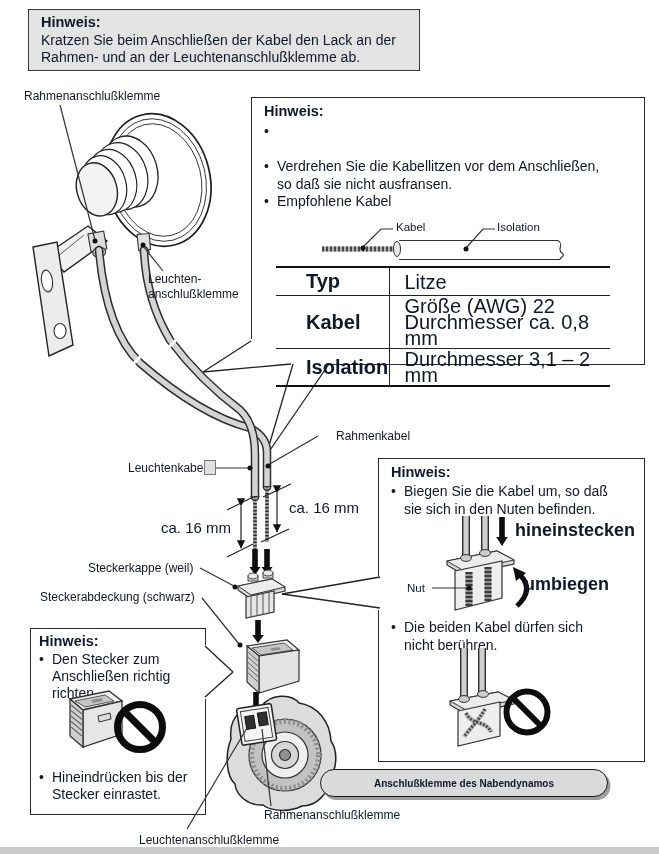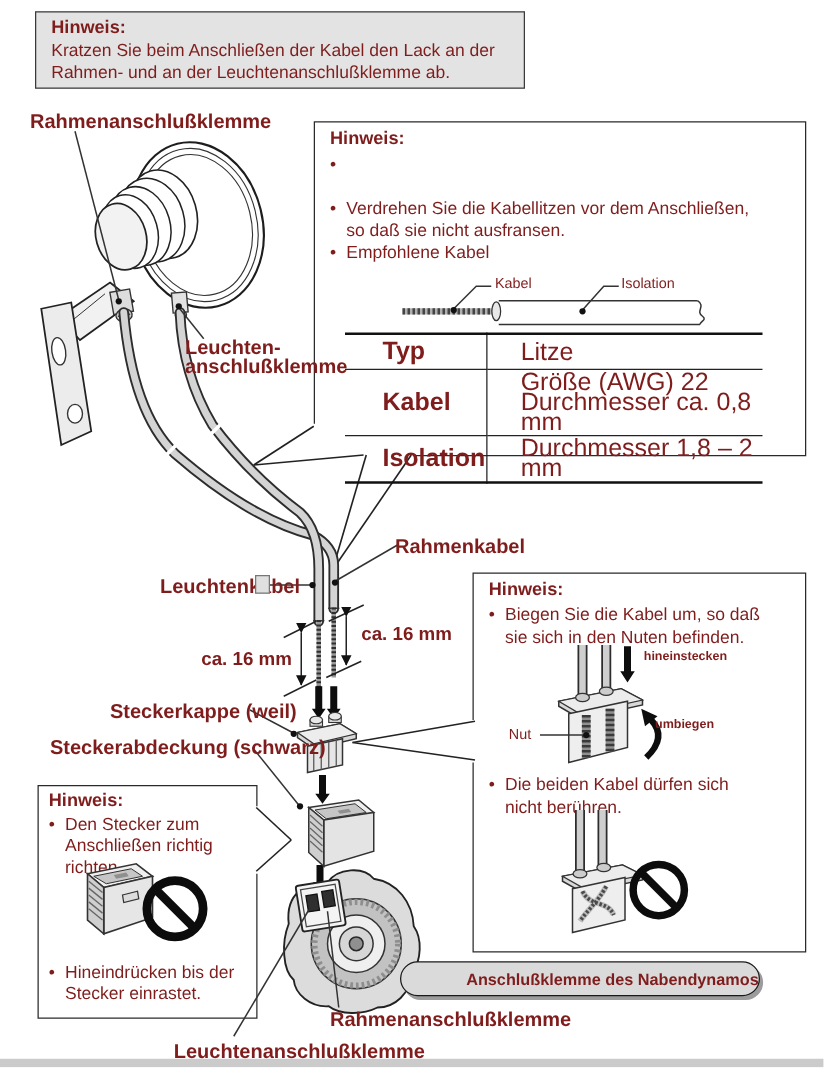--- a/index.html
+++ b/index.html
@@ -1,38 +1,38 @@
 <!DOCTYPE html>
 <html><head>
 <meta charset="utf-8">
 <style>
   html,body{margin:0;padding:0;background:#fff;}
   .page{position:relative;width:659px;height:854px;background:#fff;overflow:hidden;
-        font-family:"Liberation Sans", sans-serif;color:#7f1d1d;}
+        font-family:"Liberation Sans", sans-serif;color:#0f172a;}
   .art{position:absolute;left:0;top:0;z-index:2;pointer-events:none;}
   .note{position:absolute;background:#fff;border:1.4px solid #2a2a2a;z-index:1;box-sizing:border-box;}
   .note.gray{background:#e3e3e3;border-color:#3a3a3a;}
   .ntitle{position:absolute;font-weight:bold;font-size:14.5px;white-space:nowrap;}
   .bullet{position:absolute;display:flex;font-size:14px;line-height:17.5px;}
   .bm{width:13px;flex:none;}
   .bt{white-space:pre-line;}
-  .label{position:absolute;font-size:16px;white-space:nowrap;z-index:4;font-weight:bold;}
+  .label{position:absolute;font-size:12px;white-space:nowrap;z-index:4;}
   .label.pre{white-space:pre-line;line-height:14.5px;}
-  .dim{position:absolute;font-size:15px;font-weight:bold;white-space:nowrap;z-index:4;}
-  .boldlab{position:absolute;font-size:10px;font-weight:bold;white-space:nowrap;z-index:4;}
+  .dim{position:absolute;font-size:15px;font-weight:normal;white-space:nowrap;z-index:4;}
+  .boldlab{position:absolute;font-size:18px;font-weight:bold;white-space:nowrap;z-index:4;}
   .smalllab{position:absolute;font-size:11.5px;white-space:nowrap;z-index:4;}
   .badge{position:absolute;left:320px;top:769px;width:288px;height:28px;background:#dadada;
          border:1.6px solid #1a1a1a;border-radius:15px;box-shadow:2.5px 3px 0 0 #9c9c9c;
-         z-index:4;text-align:right;line-height:28px;font-weight:bold;font-size:13px;box-sizing:border-box;}
+         z-index:4;text-align:center;line-height:28px;font-weight:bold;font-size:10px;box-sizing:border-box;}
   .ctable{position:absolute;left:276px;top:266px;width:334px;border-collapse:collapse;z-index:4;
           font-size:20px;border-top:2.5px solid #111;border-bottom:2.5px solid #111;}
   .ctable td{border-bottom:1.2px solid #222;padding:2px 0 2px 0;vertical-align:middle;}
   .ctable tr:last-child td{border-bottom:none;}
   .ctable td.k{width:113px;font-weight:bold;border-right:1.2px solid #222;padding-left:30px;box-sizing:border-box;}
-  .ctable td.v{padding-left:27px;white-space:pre-line;line-height:16px;}
+  .ctable td.v{padding-left:15px;white-space:pre-line;line-height:16px;}
   .reficon{position:absolute;left:204px;top:460px;width:10px;height:13px;background:#e0e0e0;
            border:1px solid #777;z-index:4;}
   .botbar{position:absolute;left:0;top:847px;width:659px;height:7px;background:#cbcbcb;z-index:5;}
 </style>
 </head>
 <body>
 
 <div class="page">
 
   <div class="note gray" style="left:28px;top:9px;width:392px;height:62px;">
@@ -309,21 +309,21 @@
       <circle cx="240" cy="645" r="2.5"></circle>
       <circle cx="363" cy="248" r="2.5"></circle>
       <circle cx="466" cy="249" r="2.5"></circle>
       <circle cx="469" cy="588" r="2.5"></circle>
     </g>
   </svg>
 
   <div class="label" style="left:24px;top:89px;">Rahmenanschlußklemme</div>
   <div class="label pre" style="left:148px;top:272px;">Leuchten-
 anschlußklemme</div>
-  <div class="label" style="left:316px;top:429px;text-align:center;">Rahmenkabel</div>
+  <div class="label" style="left:336px;top:429px;text-align:center;">Rahmenkabel</div>
   <div class="label" style="left:128px;top:461px;">Leuchtenkabel</div>
   <div class="reficon"></div>
   <div class="dim" style="left:161px;top:519px;">ca. 16 mm</div>
   <div class="dim" style="left:289px;top:499px;">ca. 16 mm</div>
   <div class="label" style="left:88px;top:561px;">Steckerkappe (weil)</div>
   <div class="label" style="left:40px;top:590px;">Steckerabdeckung (schwarz)</div>
   <div class="smalllab" style="left:396px;top:221px;">Kabel</div>
   <div class="smalllab" style="left:497px;top:221px;">Isolation</div>
   <div class="boldlab" style="left:515px;top:520px;">hineinstecken</div>
   <div class="boldlab" style="left:524px;top:574px;">umbiegen</div>
@@ -338,19 +338,19 @@
       <td class="k">Typ</td>
       <td class="v">Litze</td>
     </tr>
     <tr>
       <td class="k">Kabel</td>
       <td class="v">Größe (AWG) 22
 Durchmesser ca. 0,8 mm</td>
     </tr>
     <tr>
       <td class="k">Isolation</td>
-      <td class="v">Durchmesser 1,8 – 2 mm</td>
+      <td class="v">Durchmesser 3,1 – 2 mm</td>
     </tr>
   </tbody>
     </table>
 
   <div class="botbar"></div>
 </div>
 
 </body></html>

